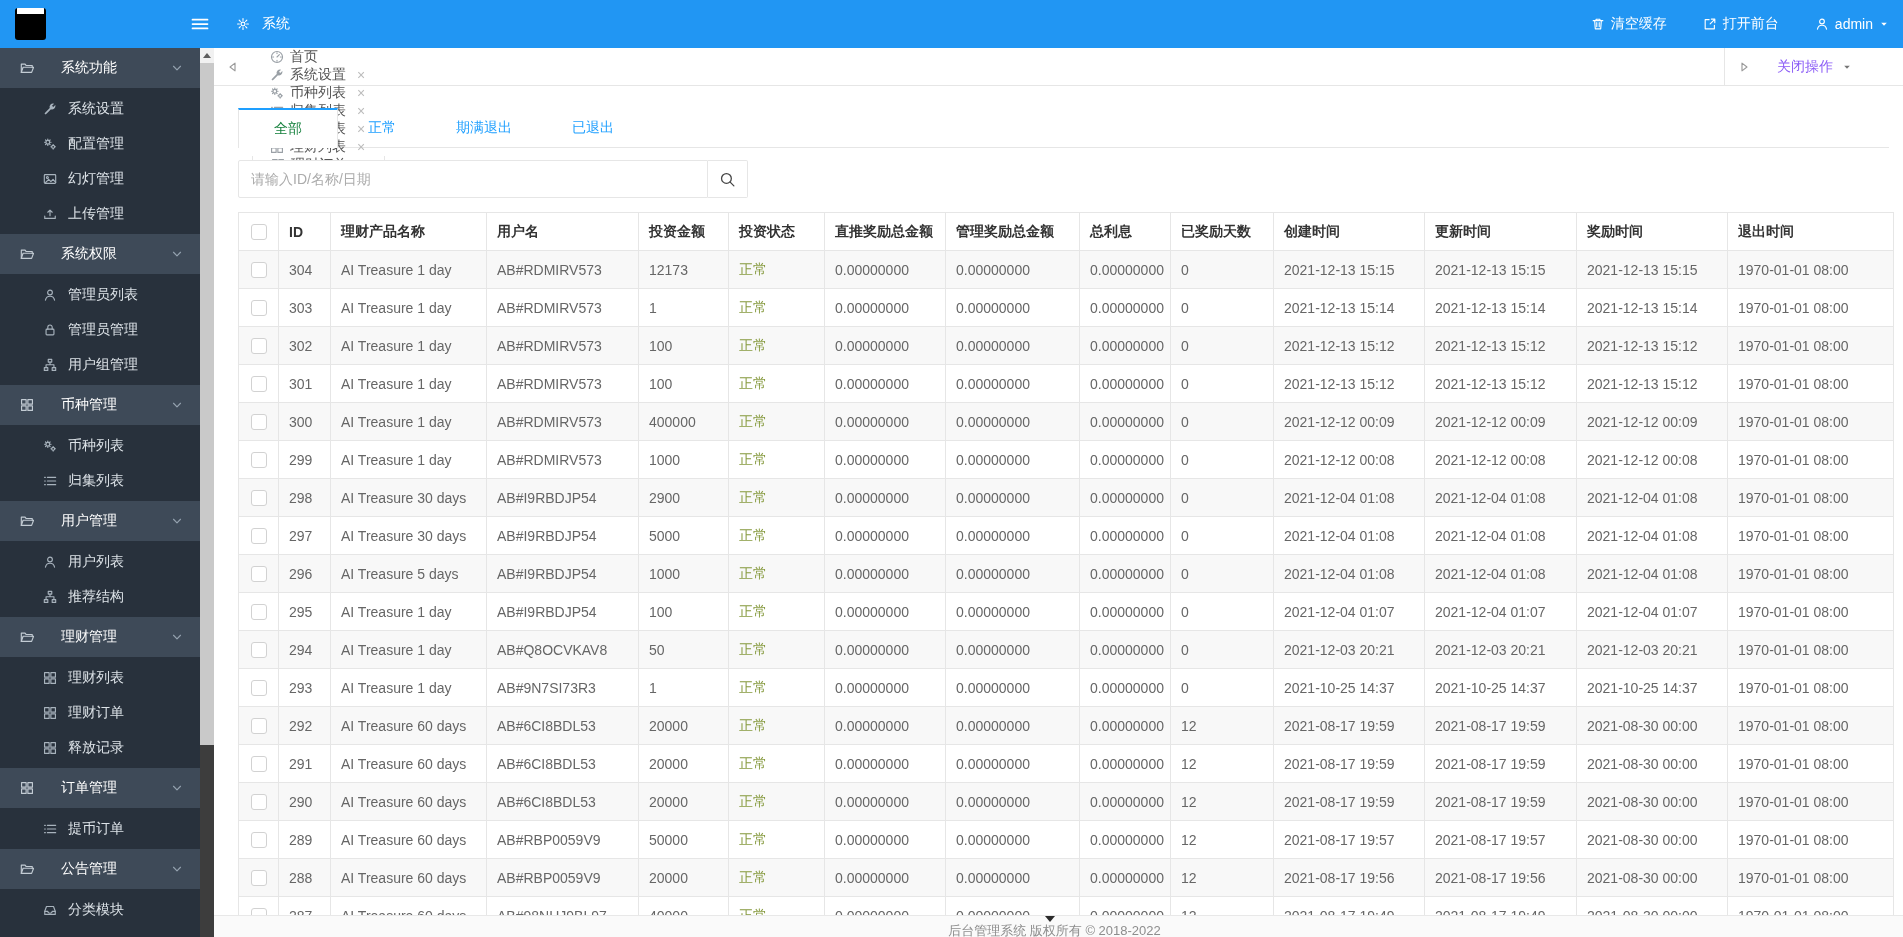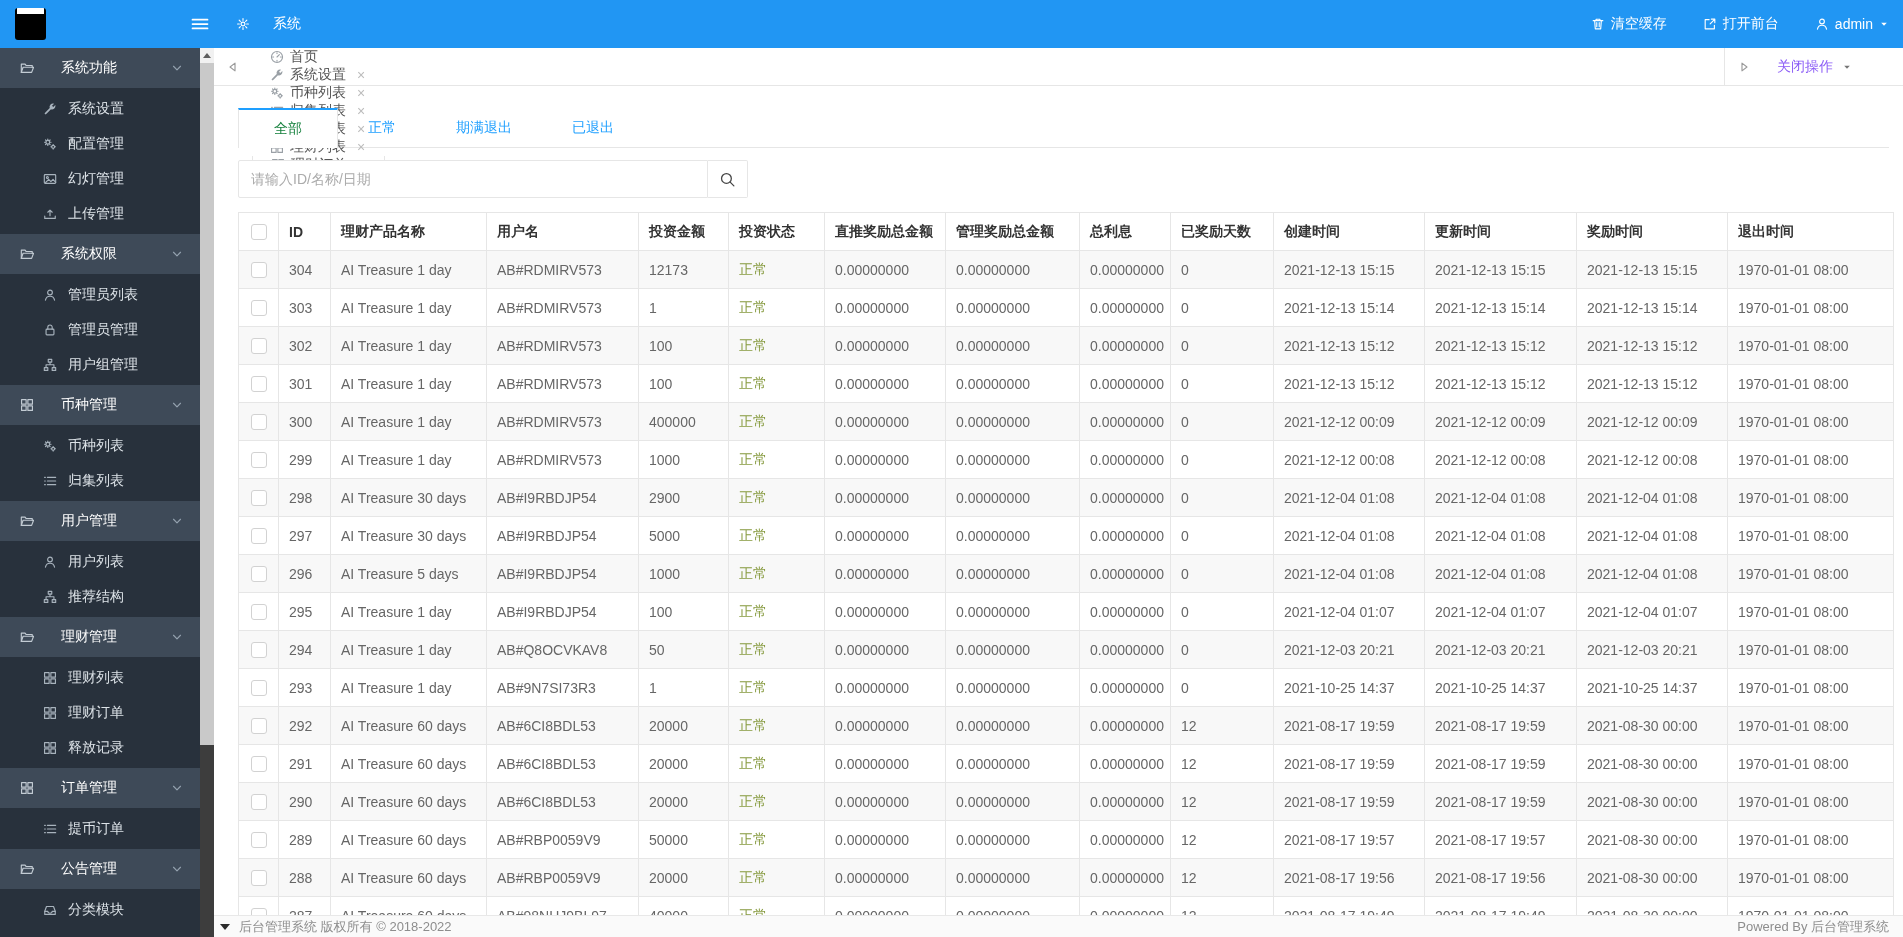--- a/index.html
+++ b/index.html
@@ -16,21 +16,21 @@
     background:#fff;color:#666;
   }
   .ic{display:inline-flex;align-items:center;justify-content:center;line-height:0;}
 
   
   .topbar{position:absolute;top:0;left:0;width:100%;height:48px;background:var(--accent);color:#fff;z-index:6;}
   .logo{position:absolute;left:15px;top:8px;width:31px;height:32px;background:#000;border-radius:3px;overflow:hidden;}
   .logo-strip{height:6px;background:#fff;margin:0 2px;}
   .hamburger{position:absolute;left:180px;top:0;width:40px;height:48px;display:flex;align-items:center;justify-content:center;cursor:pointer;color:#fff;}
   .hamburger svg{width:20px;height:20px;}
-  .sys-item{position:absolute;left:226px;top:0;height:48px;display:flex;align-items:center;gap:23px;font-size:14px;padding:0 10px;cursor:pointer;}
+  .sys-item{position:absolute;left:226px;top:0;height:48px;display:flex;align-items:center;gap:12px;font-size:14px;padding:0 10px;cursor:pointer;}
   .top-right{position:absolute;right:14px;top:0;height:48px;display:flex;align-items:center;gap:36px;}
   .top-action{display:flex;align-items:center;gap:6px;font-size:14px;cursor:pointer;white-space:nowrap;}
 
   
   .sidebar{position:absolute;left:0;top:48px;width:200px;bottom:0;background:#28313C;overflow:hidden;z-index:5;}
   .side-parent{height:40px;display:flex;align-items:center;gap:27px;padding:0 16px 0 20px;background:#3E4A58;color:#fff;font-size:14px;cursor:pointer;}
   .side-parent .ic{color:#c3ccd4;}
   .side-parent .chev{margin-left:auto;color:#93a1ae;}
   .side-children{padding:3px 0;background:#28313C;}
   .side-child{height:35px;display:flex;align-items:center;gap:11px;padding-left:43px;color:#dde3e8;font-size:14px;cursor:pointer;}
@@ -77,21 +77,21 @@
     white-space:nowrap;overflow:hidden;background:#fff;}
   .grid th{color:#333;font-weight:bold;}
   .grid tr.zebra td{background:#f8f8f8;}
   .grid .col-check{padding:0;text-align:center;}
   .cbx{display:inline-block;width:16px;height:16px;border:1px solid #d2d2d2;border-radius:3px;background:#fff;vertical-align:middle;cursor:pointer;}
   .cell-status{color:var(--status-green);}
 
   
   .footerbar{position:absolute;left:214px;right:0;bottom:0;height:22px;background:#fafafa;
     border-top:1px solid #e8e8e8;display:flex;align-items:center;padding:0 14px 0 6px;
-    font-size:13px;color:#8d8d8d;z-index:7;}
+    font-size:13px;color:#8d8d8d;z-index:7;flex-direction:column;}
   .footer-handle{width:0;height:0;border-left:5px solid transparent;border-right:5px solid transparent;
     border-top:6px solid #2b2b2b;margin-right:9px;cursor:pointer;}
   .footer-powered{margin-left:auto;}
 </style>
 </head>
 <body>
 
 <div class="topbar">
   <div class="logo">
       <div class="logo-strip"></div>

